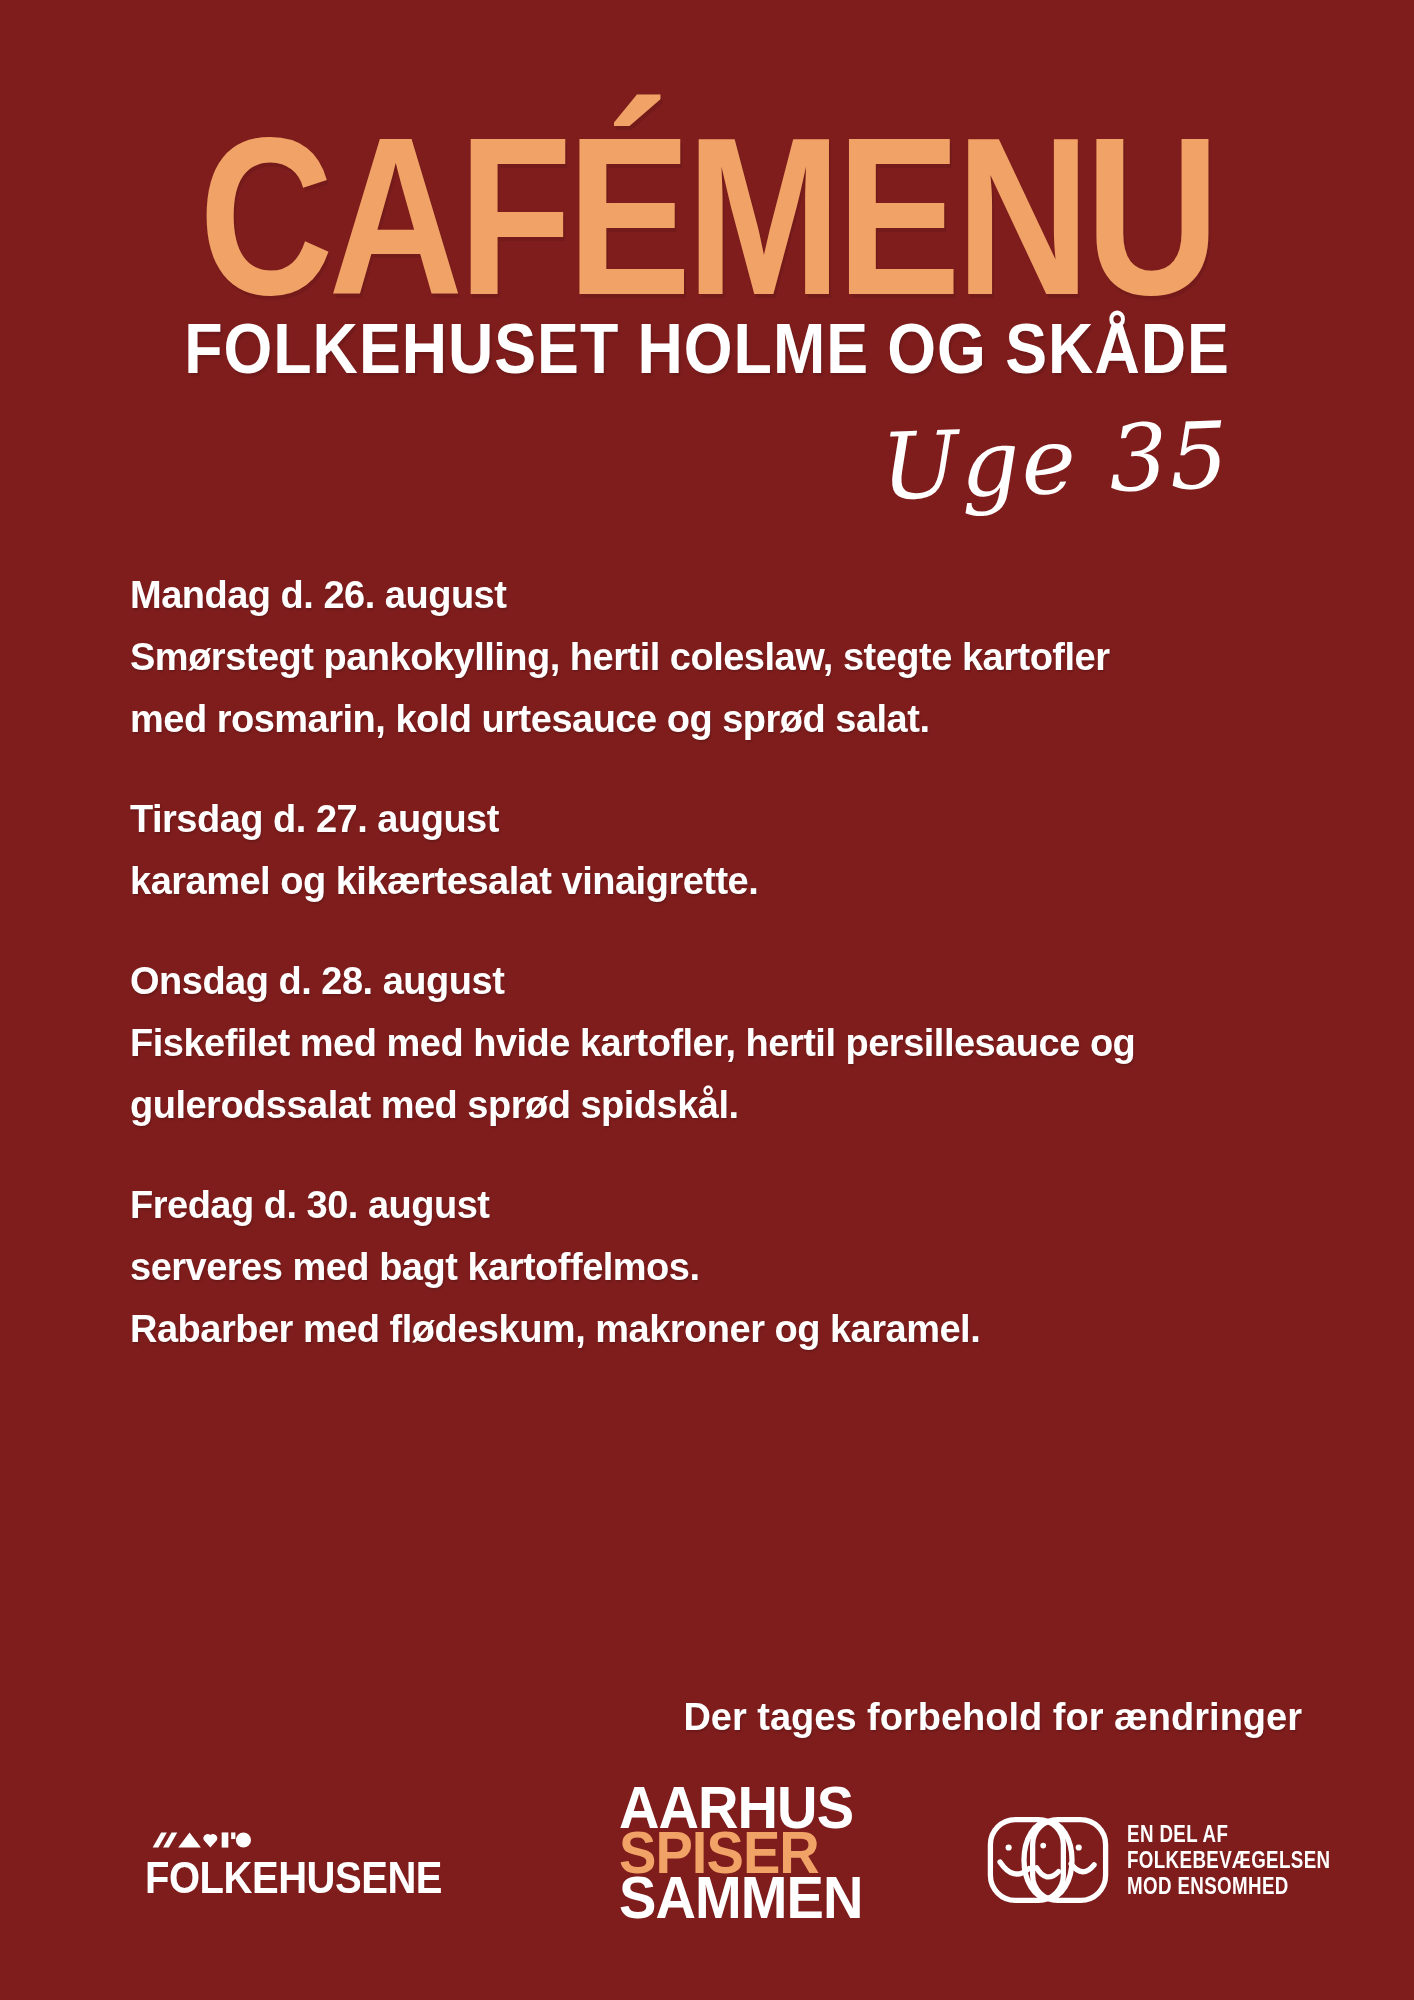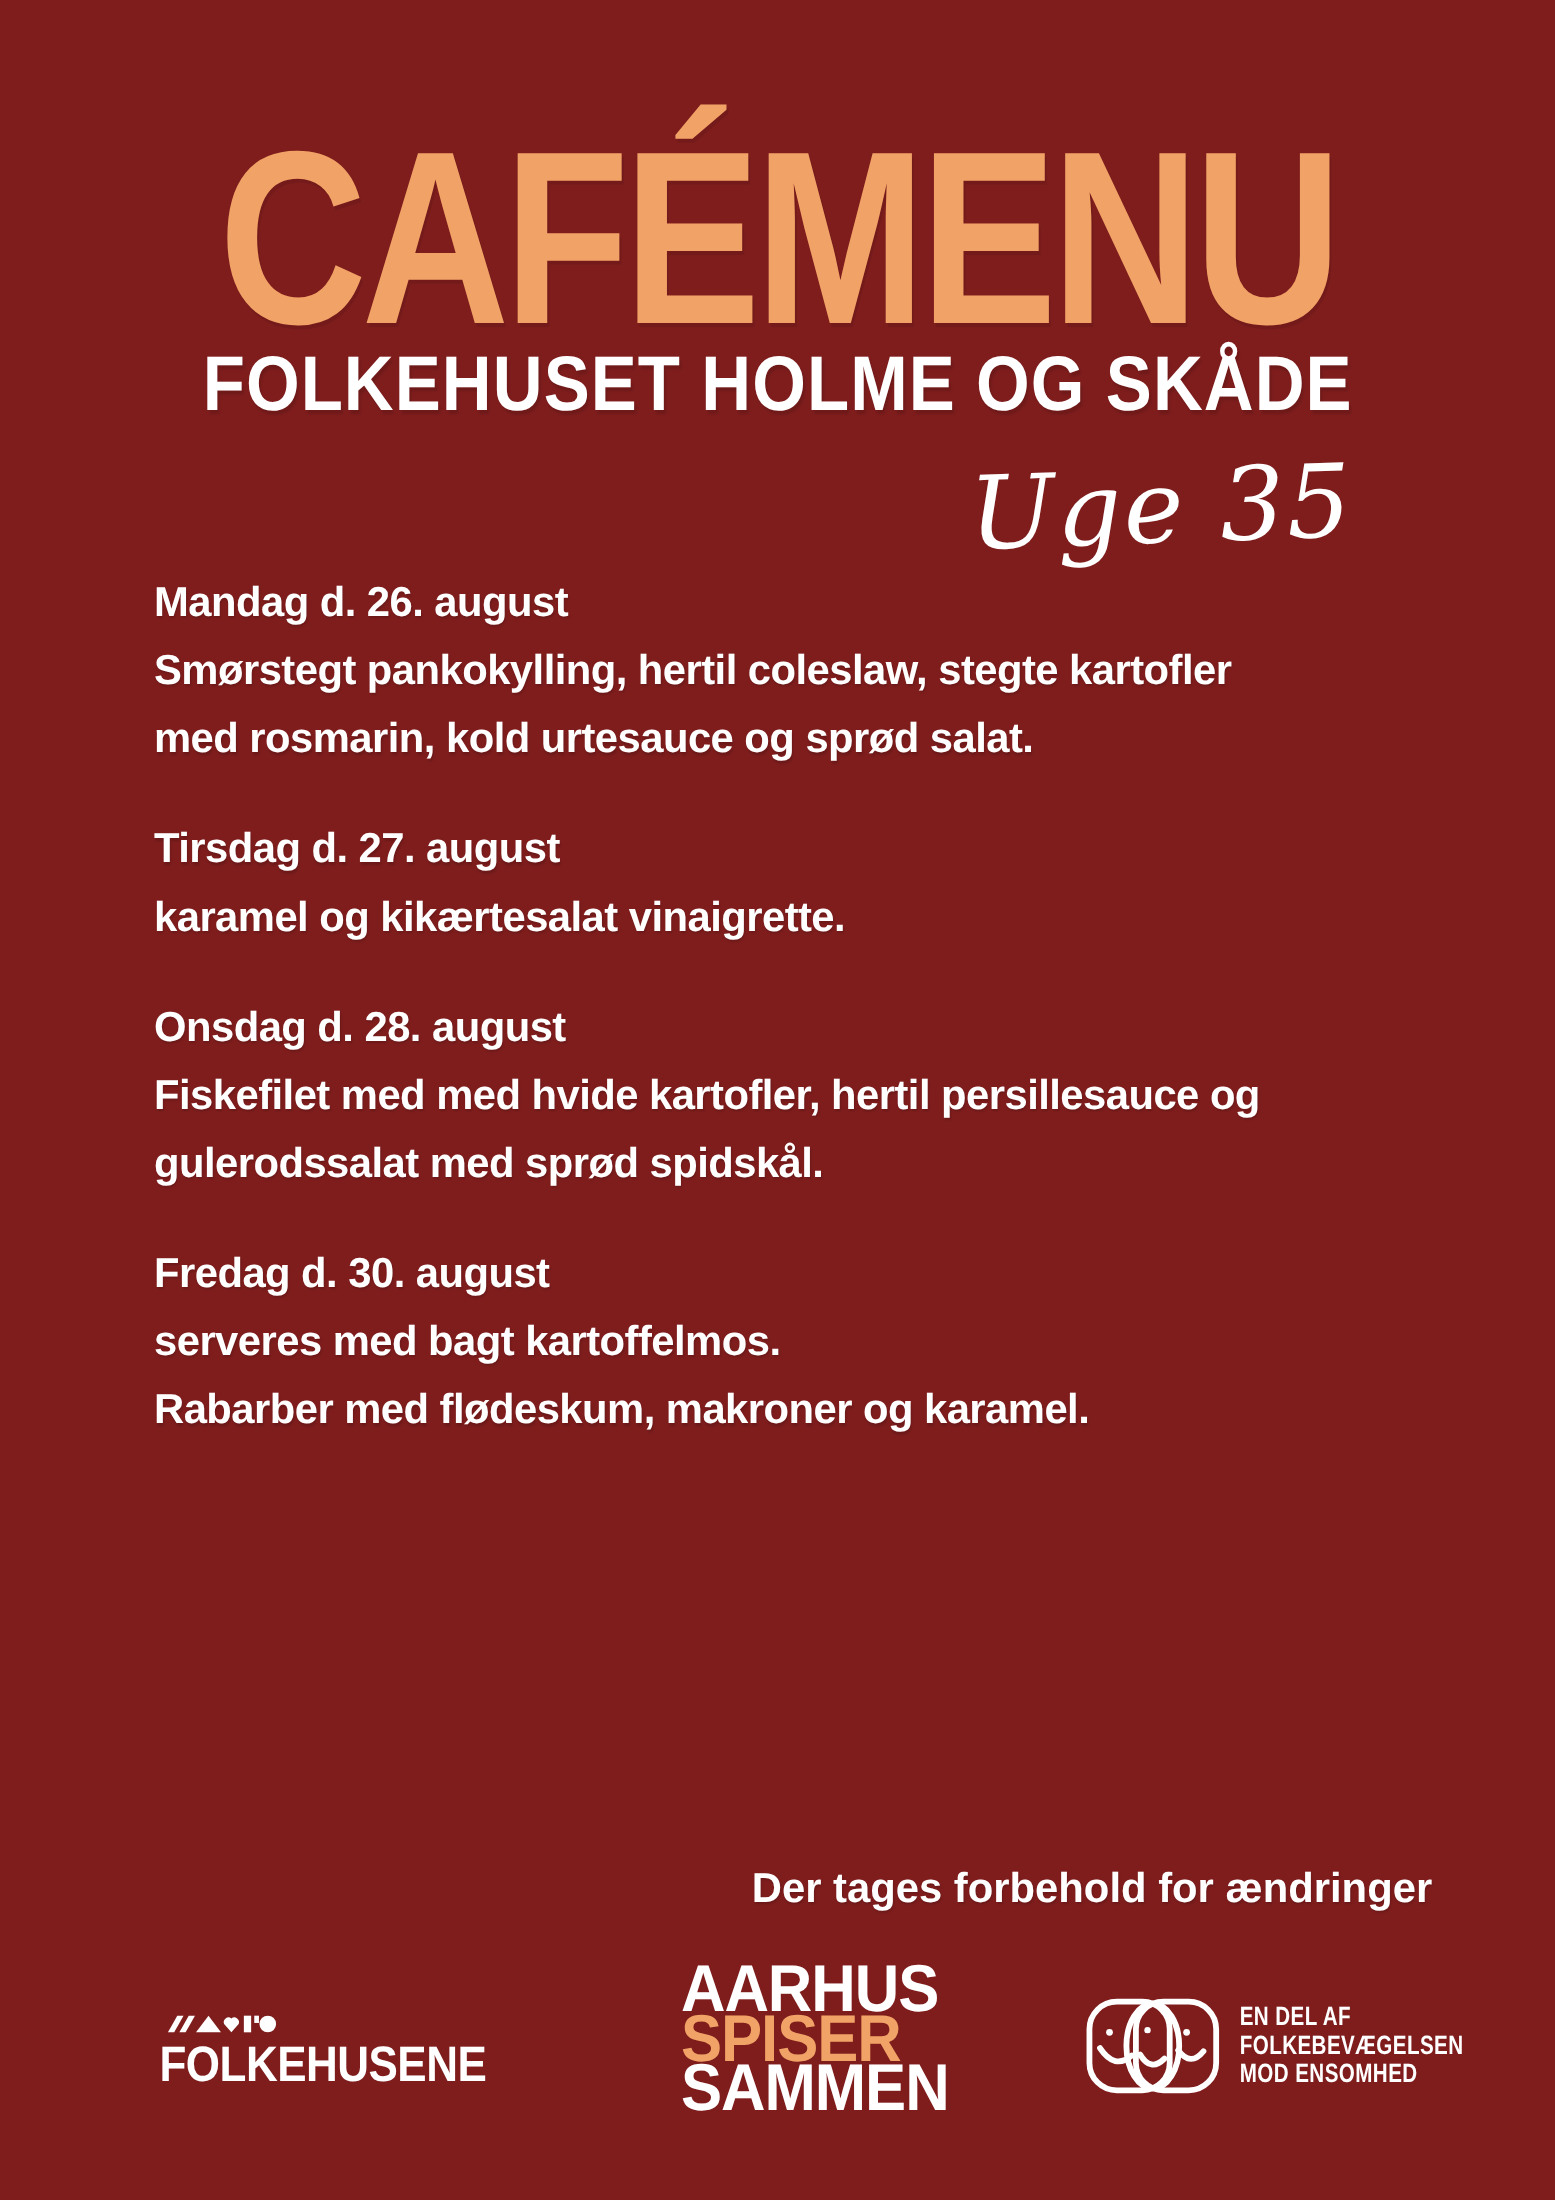--- a/index.html
+++ b/index.html
@@ -33,21 +33,21 @@
     position:absolute;right:184px;top:408px;
     font-family:"DejaVu Serif",cursive,serif;
     font-style:italic;
     font-size:92px;font-weight:400;
     transform:rotate(-2deg);
     letter-spacing:2px;
     white-space:nowrap;
   }
   
   .menu{
-    position:absolute;left:130px;top:517px;width:1190px;margin-left:10px;
+    position:absolute;left:130px;top:564px;width:1190px;
   }
   .day{margin-bottom:38px;}
   .day div{
     font-size:38px;font-weight:700;line-height:62px;
     letter-spacing:-0.5px;
     text-shadow:1px 2px 2px rgba(0,0,0,0.15);
     white-space:nowrap;
   }
   
   .disclaimer{

